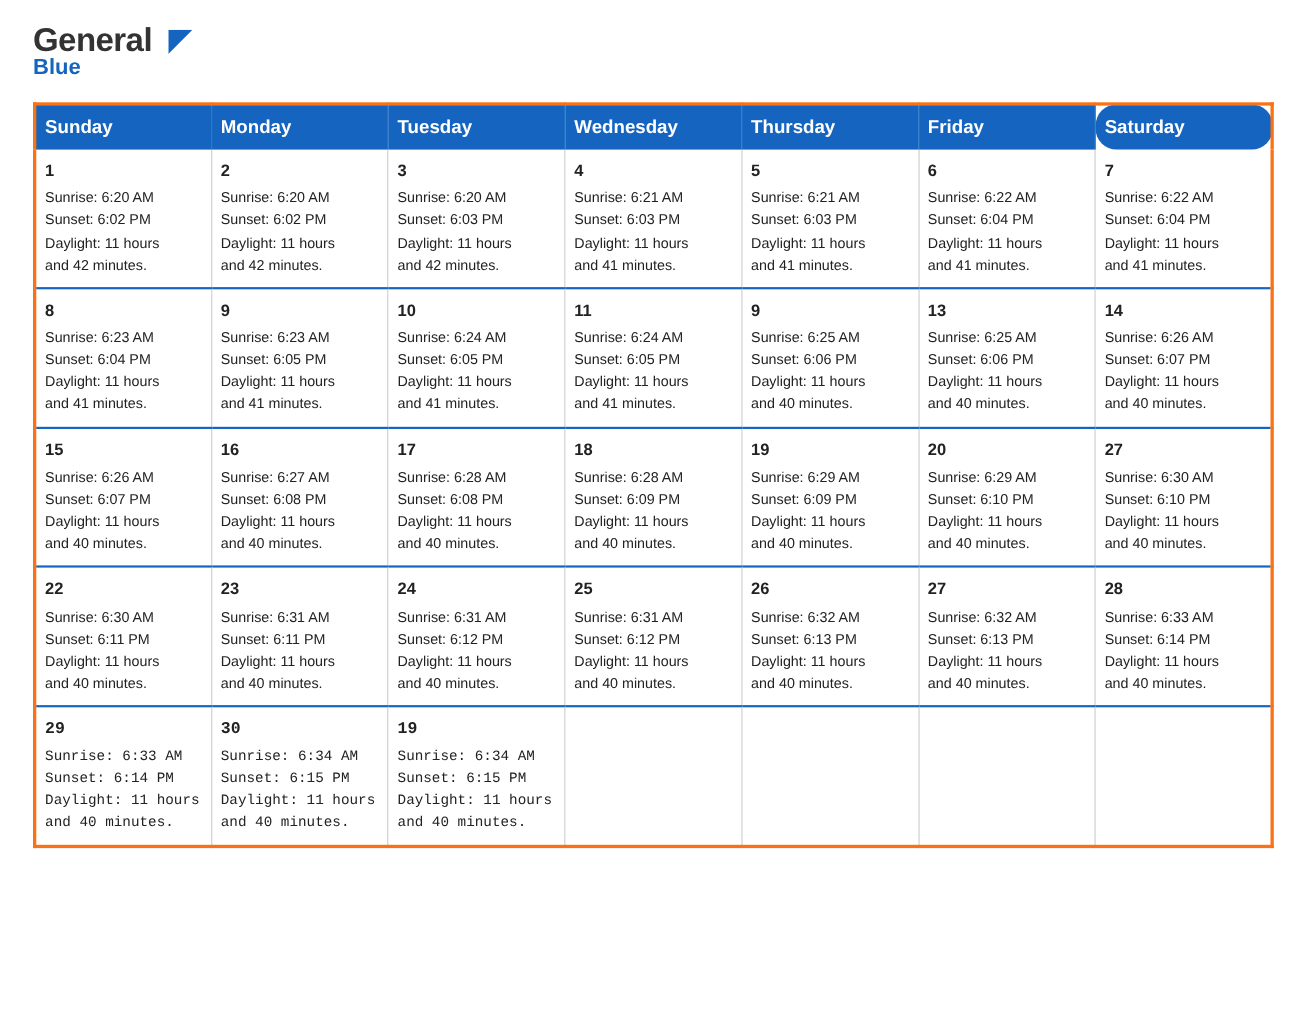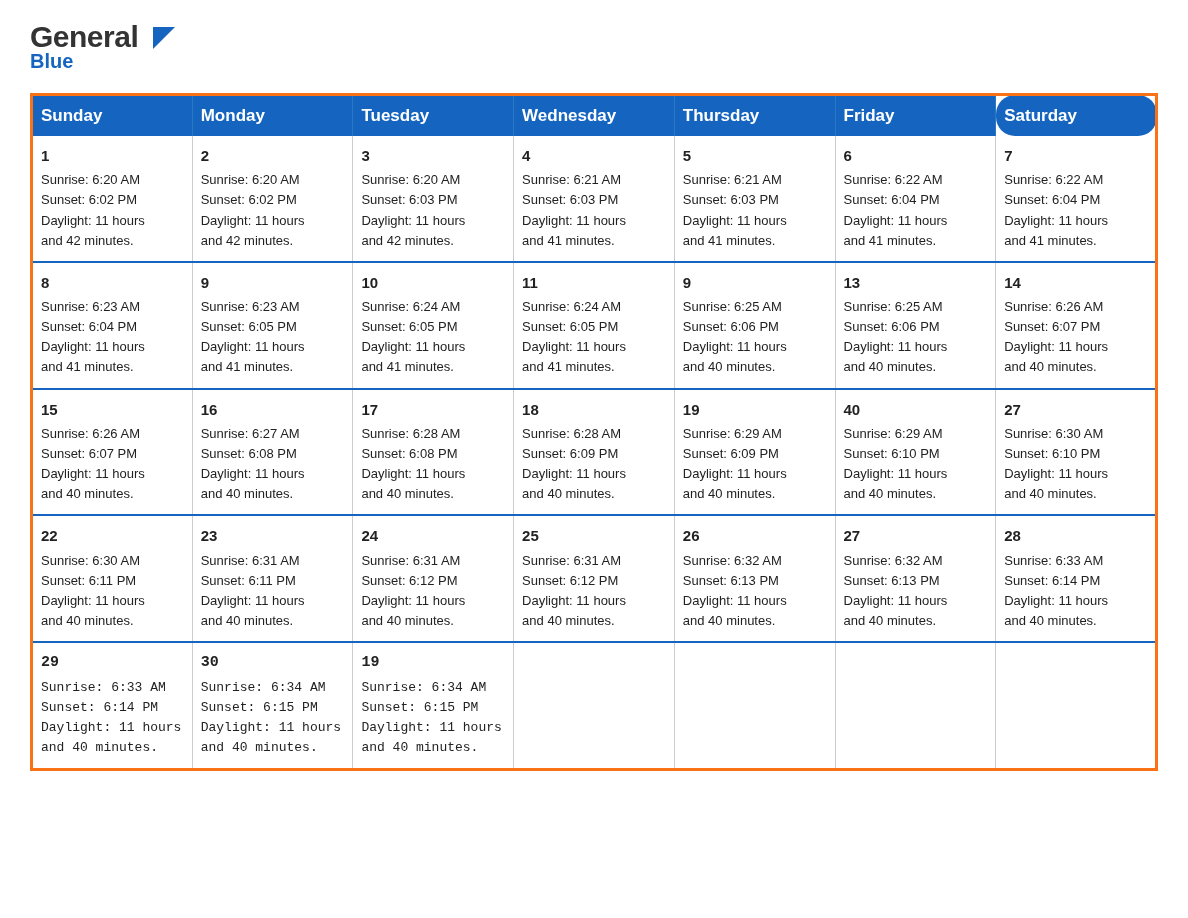--- a/index.html
+++ b/index.html
@@ -152,21 +152,21 @@
         <td><span class="day-number">9</span><span class="day-info">Sunrise: 6:25 AM<br>Sunset: 6:06 PM<br>Daylight: 11 hours<br>and 40 minutes.</span></td>
         <td><span class="day-number">13</span><span class="day-info">Sunrise: 6:25 AM<br>Sunset: 6:06 PM<br>Daylight: 11 hours<br>and 40 minutes.</span></td>
         <td><span class="day-number">14</span><span class="day-info">Sunrise: 6:26 AM<br>Sunset: 6:07 PM<br>Daylight: 11 hours<br>and 40 minutes.</span></td>
       </tr>
       <tr>
         <td><span class="day-number">15</span><span class="day-info">Sunrise: 6:26 AM<br>Sunset: 6:07 PM<br>Daylight: 11 hours<br>and 40 minutes.</span></td>
         <td><span class="day-number">16</span><span class="day-info">Sunrise: 6:27 AM<br>Sunset: 6:08 PM<br>Daylight: 11 hours<br>and 40 minutes.</span></td>
         <td><span class="day-number">17</span><span class="day-info">Sunrise: 6:28 AM<br>Sunset: 6:08 PM<br>Daylight: 11 hours<br>and 40 minutes.</span></td>
         <td><span class="day-number">18</span><span class="day-info">Sunrise: 6:28 AM<br>Sunset: 6:09 PM<br>Daylight: 11 hours<br>and 40 minutes.</span></td>
         <td><span class="day-number">19</span><span class="day-info">Sunrise: 6:29 AM<br>Sunset: 6:09 PM<br>Daylight: 11 hours<br>and 40 minutes.</span></td>
-        <td><span class="day-number">40</span><span class="day-info">Sunrise: 6:29 AM<br>Sunset: 6:10 PM<br>Daylight: 11 hours<br>and 40 minutes.</span></td>
+        <td><span class="day-number">20</span><span class="day-info">Sunrise: 6:29 AM<br>Sunset: 6:10 PM<br>Daylight: 11 hours<br>and 40 minutes.</span></td>
         <td><span class="day-number">27</span><span class="day-info">Sunrise: 6:30 AM<br>Sunset: 6:10 PM<br>Daylight: 11 hours<br>and 40 minutes.</span></td>
       </tr>
       <tr>
         <td><span class="day-number">22</span><span class="day-info">Sunrise: 6:30 AM<br>Sunset: 6:11 PM<br>Daylight: 11 hours<br>and 40 minutes.</span></td>
         <td><span class="day-number">23</span><span class="day-info">Sunrise: 6:31 AM<br>Sunset: 6:11 PM<br>Daylight: 11 hours<br>and 40 minutes.</span></td>
         <td><span class="day-number">24</span><span class="day-info">Sunrise: 6:31 AM<br>Sunset: 6:12 PM<br>Daylight: 11 hours<br>and 40 minutes.</span></td>
         <td><span class="day-number">25</span><span class="day-info">Sunrise: 6:31 AM<br>Sunset: 6:12 PM<br>Daylight: 11 hours<br>and 40 minutes.</span></td>
         <td><span class="day-number">26</span><span class="day-info">Sunrise: 6:32 AM<br>Sunset: 6:13 PM<br>Daylight: 11 hours<br>and 40 minutes.</span></td>
         <td><span class="day-number">27</span><span class="day-info">Sunrise: 6:32 AM<br>Sunset: 6:13 PM<br>Daylight: 11 hours<br>and 40 minutes.</span></td>
         <td><span class="day-number">28</span><span class="day-info">Sunrise: 6:33 AM<br>Sunset: 6:14 PM<br>Daylight: 11 hours<br>and 40 minutes.</span></td>

